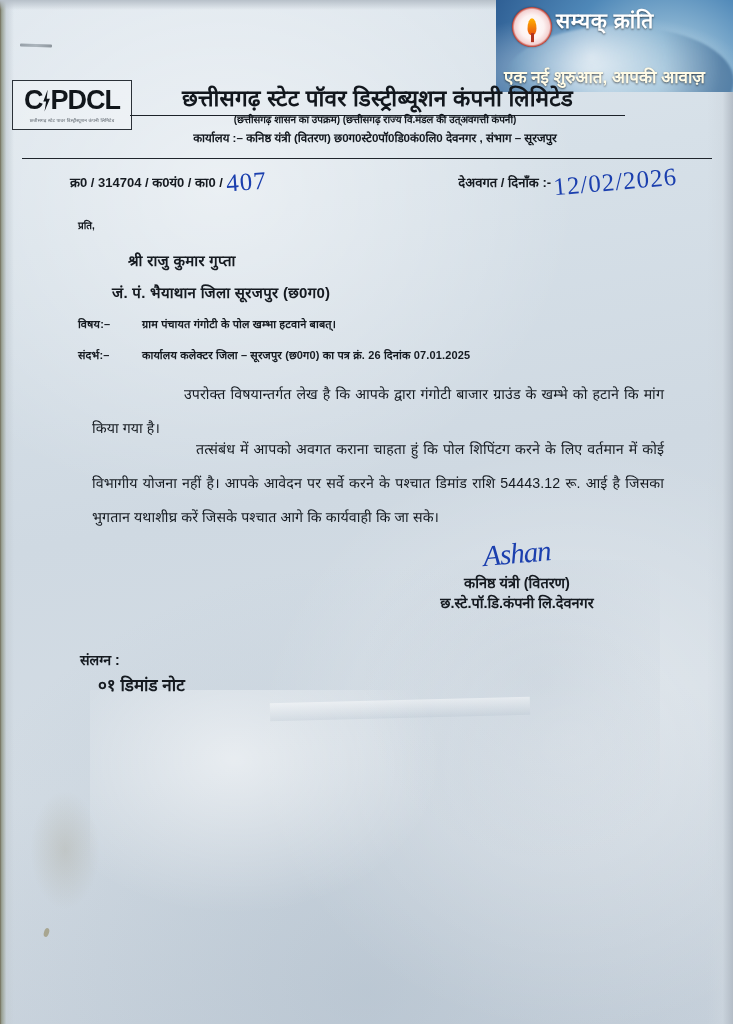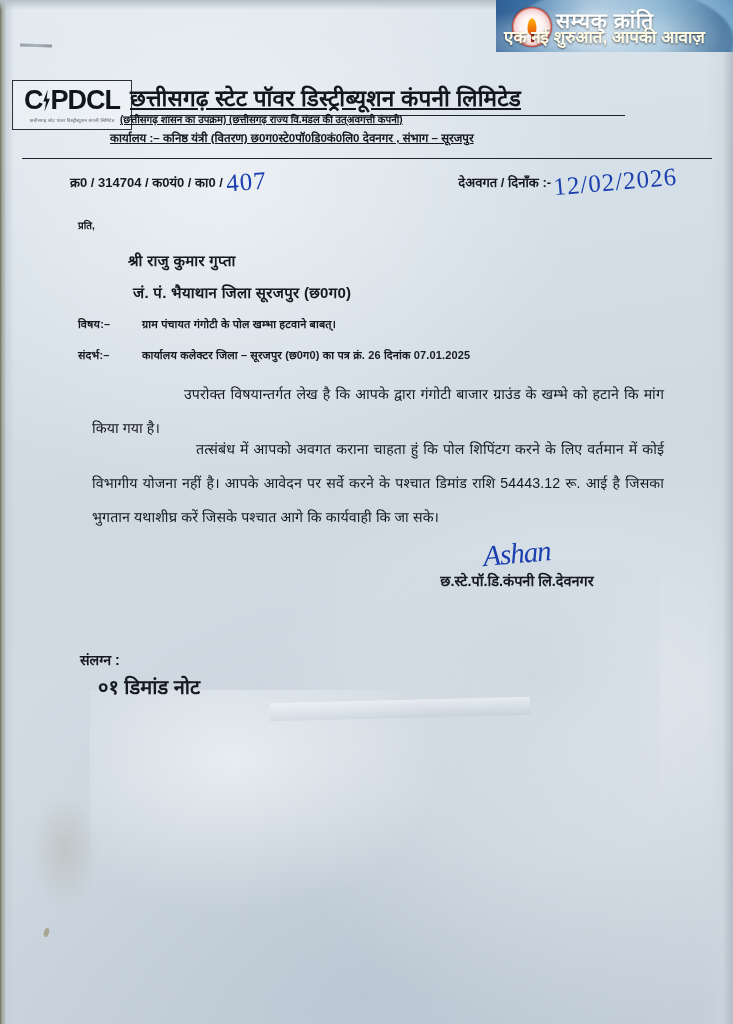--- a/index.html
+++ b/index.html
@@ -32,21 +32,21 @@
        background:radial-gradient(ellipse at 50% 50%, rgba(150,140,110,.22), rgba(255,255,255,0) 70%);}
   .cr7{left:270px;top:700px;width:260px;height:18px;
        background:linear-gradient(180deg, rgba(255,255,255,.45), rgba(160,175,190,.18));transform:rotate(-1.4deg);}
   .speck{position:absolute;width:5px;height:9px;left:44px;top:928px;border-radius:50%;
          background:#8d7f52;opacity:.55;transform:rotate(18deg);}
   .staple{position:absolute;left:20px;top:44px;width:32px;height:3px;
           background:linear-gradient(90deg,#7d8790,#9aa4ac,#6f7880);transform:rotate(2deg);opacity:.75;
           border-radius:1px;}
 
   
-  .banner{position:absolute;right:0;top:0;width:237px;height:52px;overflow:hidden;
+  .banner{position:absolute;right:0;top:0;width:237px;height:92px;overflow:hidden;
      background:
        radial-gradient(ellipse 120% 110% at 40% 75%, rgba(255,255,255,.55), rgba(255,255,255,0) 55%),
        radial-gradient(circle at 72% 95%, #bcd6e6 0%, #8fb8d4 28%, #4f88b8 58%, #2f5f94 100%),
        linear-gradient(160deg,#7fa9cd 0%, #3d6fa3 55%, #24507f 100%);}
   .banner .globe{position:absolute;left:8px;bottom:-44px;width:230px;height:110px;border-radius:50%;
      background:radial-gradient(circle at 38% 28%, rgba(255,255,255,.55), rgba(130,175,205,.35) 45%, rgba(36,80,127,.5) 80%);
      filter:blur(1px);}
   .banner .emblem{position:absolute;left:16px;top:7px;width:40px;height:40px;border-radius:50%;
      background:radial-gradient(circle at 50% 50%,#fff 0%,#fdf2f2 42%,#f3d2d2 62%,#c0392b 70%,#8e2b20 100%);
      box-shadow:0 0 2px rgba(0,0,0,.45);}
@@ -65,61 +65,61 @@
   .logo{position:absolute;left:12px;top:80px;width:118px;height:48px;
         border:1.6px solid #2b3138;background:rgba(255,255,255,.28);
         display:flex;flex-direction:column;align-items:center;justify-content:center;}
   .logo .lt{font-size:27px;font-weight:700;color:#11161b;letter-spacing:-1px;line-height:1;
             display:flex;align-items:center;}
   .logo .bolt{display:inline-block;width:10px;height:22px;margin:0 -1px;
      background:#11161b;clip-path:polygon(62% 0,18% 54%,46% 54%,30% 100%,84% 42%,52% 42%);}
   .logo .ls{font-size:4.6px;color:#39414a;letter-spacing:.2px;margin-top:3px;white-space:nowrap;
             opacity:.85;}
 
-  .hd{position:absolute;left:130px;width:495px;color:#12171d;text-decoration:underline;}
+  .hd{position:absolute;left:130px;width:495px;text-align:center;color:#12171d;}
   .hd1{top:82px;font-size:22.5px;font-weight:700;letter-spacing:.2px;white-space:nowrap;
        border-bottom:1.4px solid #1c2229;padding-bottom:2px;}
   .hd2{top:112px;font-size:10px;font-weight:700;white-space:nowrap;left:120px;width:510px;}
   .hd3{top:130px;font-size:11.6px;font-weight:700;white-space:nowrap;left:110px;width:530px;}
 
   .rule{position:absolute;left:22px;width:690px;height:0;border-top:1.5px solid #1f252c;top:158px;}
 
   .refline{position:absolute;top:162px;left:22px;width:690px;height:30px;}
   .refno{position:absolute;left:48px;top:3px;font-size:13px;font-weight:700;color:#161b21;white-space:nowrap;}
   .refno .hand{font-family:"Liberation Serif","DejaVu Serif",serif;font-size:25px;font-weight:400;
      color:#1b3fae;letter-spacing:1px;display:inline-block;transform:rotate(-4deg) translateY(3px);margin-left:3px;}
   .dateblk{position:absolute;right:35px;top:3px;font-size:13px;font-weight:700;color:#161b21;white-space:nowrap;}
   .dateblk .hand{font-family:"Liberation Serif","DejaVu Serif",serif;font-size:25px;font-weight:400;
      color:#1b3fae;letter-spacing:1px;display:inline-block;transform:rotate(-5deg) translateY(3px);margin-left:2px;}
 
   
   .body{position:absolute;left:0;top:0;width:733px;color:#151a20;}
   .to{position:absolute;left:78px;top:218px;font-size:10px;font-weight:600;}
   .nm1{position:absolute;left:128px;top:250px;font-size:15px;font-weight:600;letter-spacing:.3px;}
-  .nm2{position:absolute;left:133px;top:282px;font-size:15px;font-weight:600;letter-spacing:.3px;}
+  .nm2{position:absolute;left:112px;top:282px;font-size:15px;font-weight:600;letter-spacing:.3px;}
 
   .kv{position:absolute;font-size:11px;font-weight:600;letter-spacing:.15px;white-space:nowrap;}
   .kv .k{display:inline-block;width:64px;}
   .sub{left:78px;top:316px;}
   .ref{left:78px;top:347px;}
 
   .para{position:absolute;left:92px;width:572px;font-size:14.2px;line-height:34px;
         text-align:justify;text-indent:92px;font-weight:500;letter-spacing:.1px;}
   .p1{top:377px;}
   .p2{top:432px;text-indent:104px;}
 
   
   .sigwrap{position:absolute;right:86px;top:540px;text-align:center;width:260px;}
   .sigink{font-family:"Liberation Serif","DejaVu Serif",serif;font-size:29px;color:#1b3fae;
      line-height:26px;height:30px;transform:rotate(-5deg);letter-spacing:-1px;font-style:italic;}
   .sig1{font-size:14.5px;font-weight:700;color:#151a20;margin-top:2px;}
   .sig2{font-size:14.5px;font-weight:700;color:#151a20;}
 
   .enc{position:absolute;left:80px;top:650px;font-size:14.2px;font-weight:600;}
-  .enc2{position:absolute;left:98px;top:673px;font-size:20px;font-weight:600;}
+  .enc2{position:absolute;left:98px;top:673px;font-size:17px;font-weight:600;}
 </style>
 </head>
 <body>
 
 <div class="page">
 
   <div class="crease cr1"></div>
   <div class="crease cr2"></div>
   <div class="crease cr3"></div>
   <div class="crease cr4"></div>
@@ -173,20 +173,21 @@
 
     <div class="kv ref">
       <span class="k">संदर्भ:–</span><span>कार्यालय कलेक्टर जिला – सूरजपुर (छ0ग0) का पत्र क्रं. 26 दिनांक 07.01.2025</span>
     </div>
 
     <div class="para p1">उपरोक्त विषयान्तर्गत लेख है कि आपके द्वारा गंगोटी बाजार ग्राउंड के खम्भे को हटाने कि मांग किया गया है।</div>
     <div class="para p2">तत्संबंध में आपको अवगत कराना चाहता हुं कि पोल शिपिंटग करने के लिए वर्तमान में कोई विभागीय योजना नहीं है। आपके आवेदन पर सर्वे करने के पश्चात डिमांड राशि 54443.12 रू. आई है जिसका भुगतान यथाशीघ्र करें जिसके पश्चात आगे कि कार्यवाही कि जा सके।</div>
 
     <div class="sigwrap">
       <div class="sigink">Ashan</div>
+      <div class="sig1">कनिष्ठ यंत्री (वितरण)</div>
       <div class="sig2">छ.स्टे.पॉ.डि.कंपनी लि.देवनगर</div>
     </div>
 
     <div class="enc">संलग्न :</div>
     <div class="enc2">०१ डिमांड नोट</div>
   </div>
 
 </div>
 
 </body></html>

